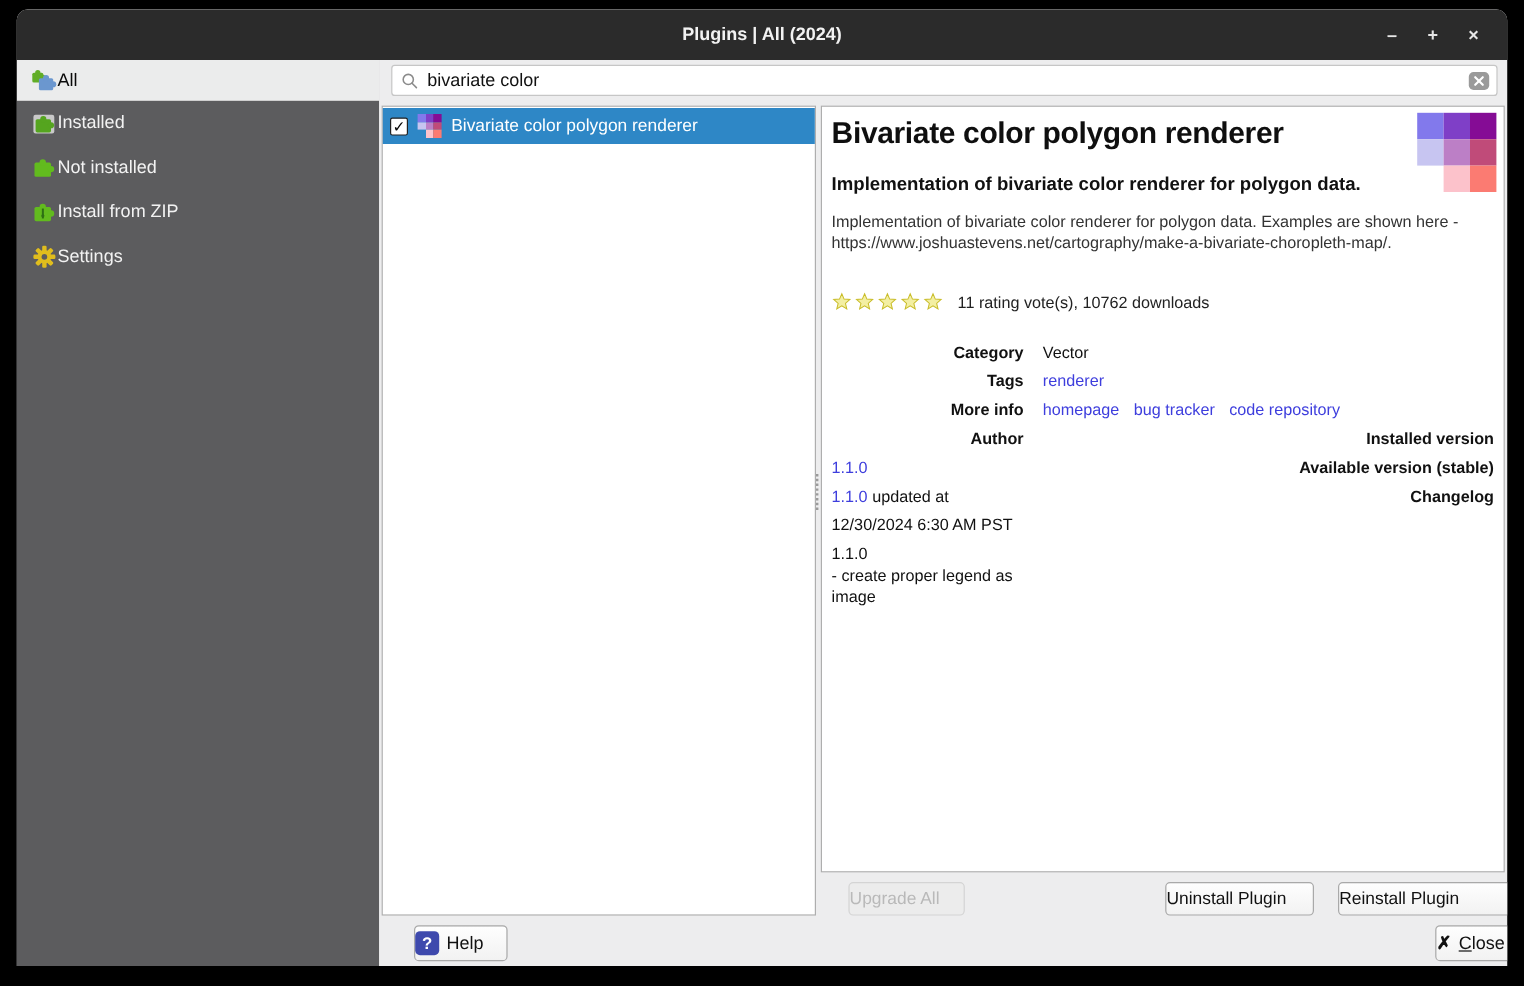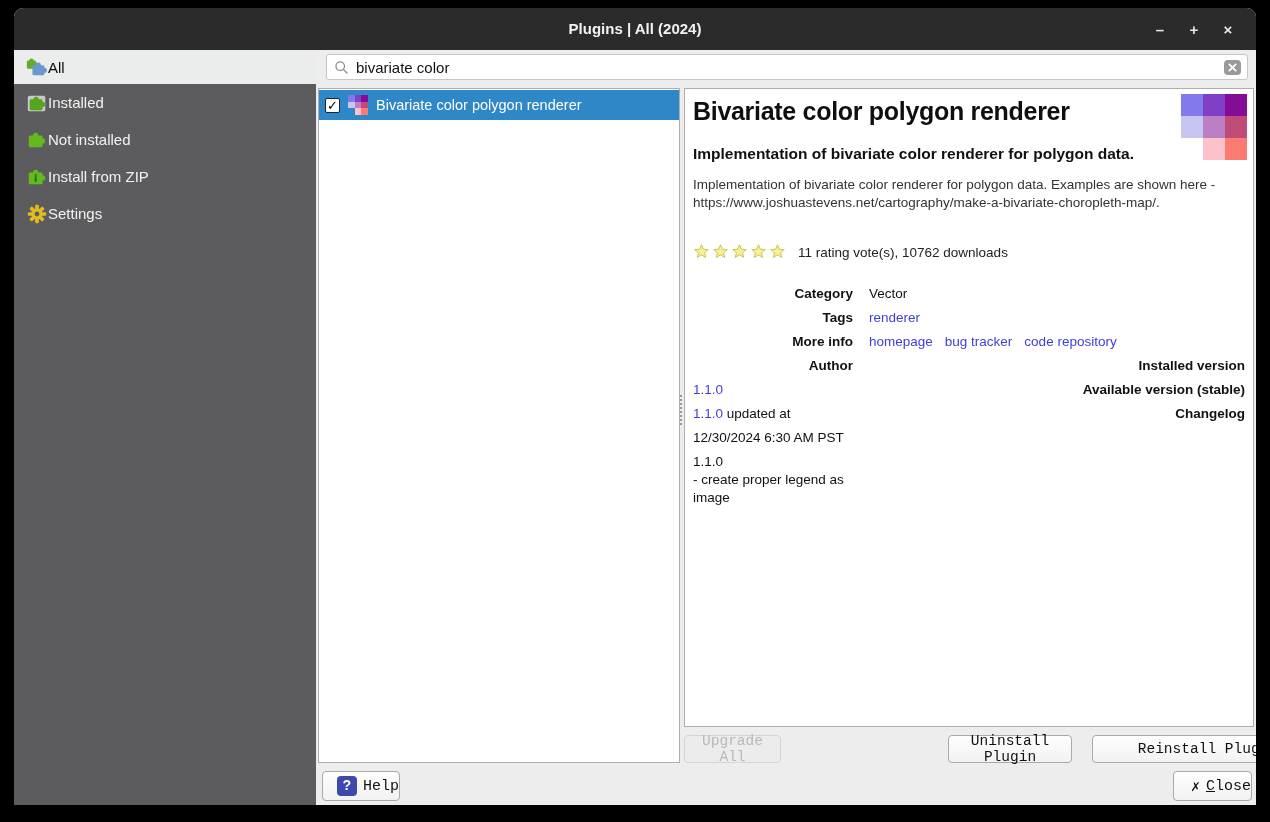--- a/index.html
+++ b/index.html
@@ -65,21 +65,21 @@
   .meta .lbl { text-align:right; font-weight:bold; font-size:13.5px; color:#111; line-height:24px; }
   .meta .val { font-size:13.5px; color:#111; line-height:24px; }
   .meta a { color:#3e3edd; text-decoration:none; cursor:pointer; }
   .meta .links a { margin-right:12px; }
   .cl-line { line-height:18px; }
   .cl-line.first { padding-top:3px; }
 
   
   .btn { position:absolute; height:28px; border:1px solid #a9a9a9; border-radius:4px;
          background:linear-gradient(#fefefe,#f2f2f2); font-size:14.5px; color:#111;
-         font-family:Liberation Mono, monospace; cursor:default; display:flex; align-items:center; justify-content:flex-end; gap:6px; }
+         font-family:Liberation Sans, sans-serif; cursor:default; display:flex; align-items:center; justify-content:flex-start; gap:6px;margin-left:23px; }
   .btn:disabled, .btn.disabled { color:#b9b9b9; border-color:#d4d4d4; background:#ececec; }
   #upgrade-all { left:368px; top:685px; width:97px; }
   #uninstall   { left:632px; top:685px; width:124px; }
   #reinstall   { left:776px; top:685px; width:186px; }
   #help-btn    { left:6px;   top:721px; width:78px;  height:30px; font-size:15px; }
   #close-btn   { left:857px; top:721px; width:79px;  height:30px; font-size:15px; }
   .help-ic { width:20px; height:20px; background:#3e49ad; border-radius:4px; color:#fff;
              font-weight:bold; font-size:14px; line-height:20px; text-align:center; flex:none; }
   .close-x { font-size:15px; font-weight:bold; color:#111; }
   .mnemonic { text-decoration:underline; }

